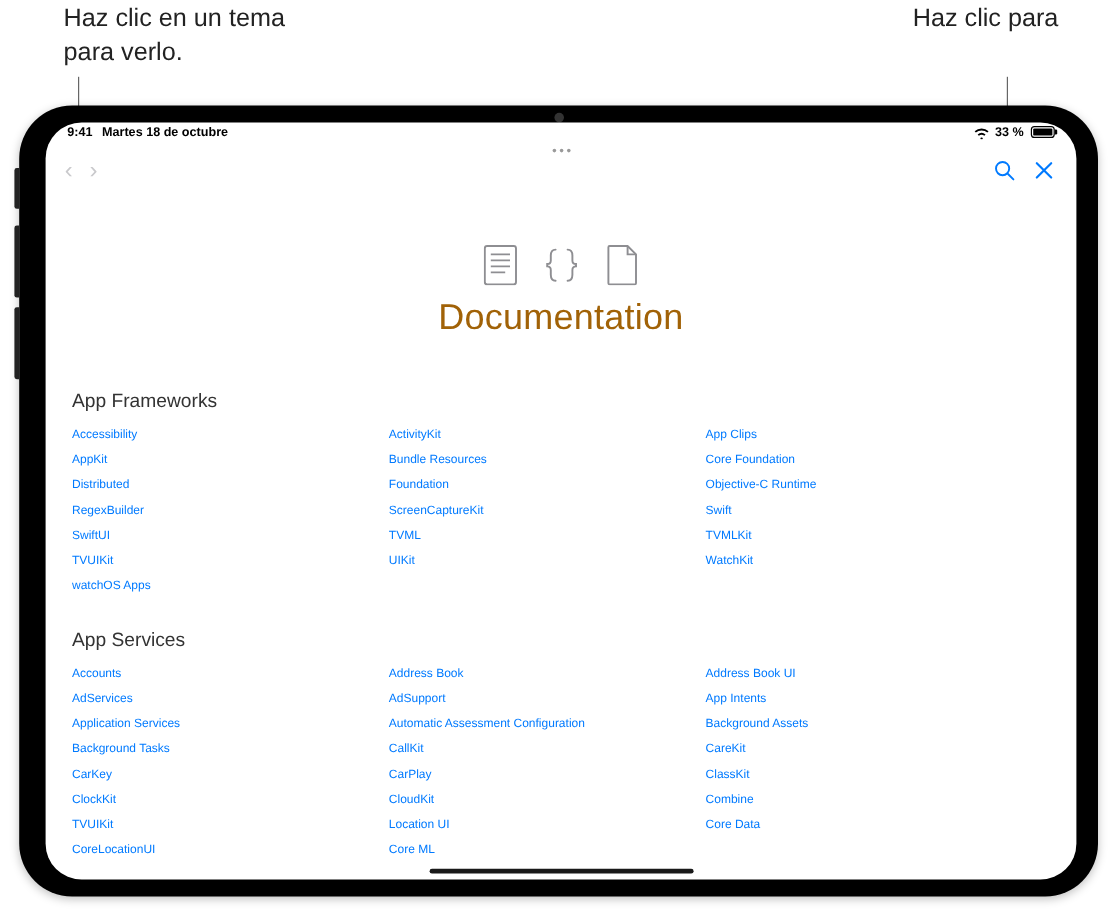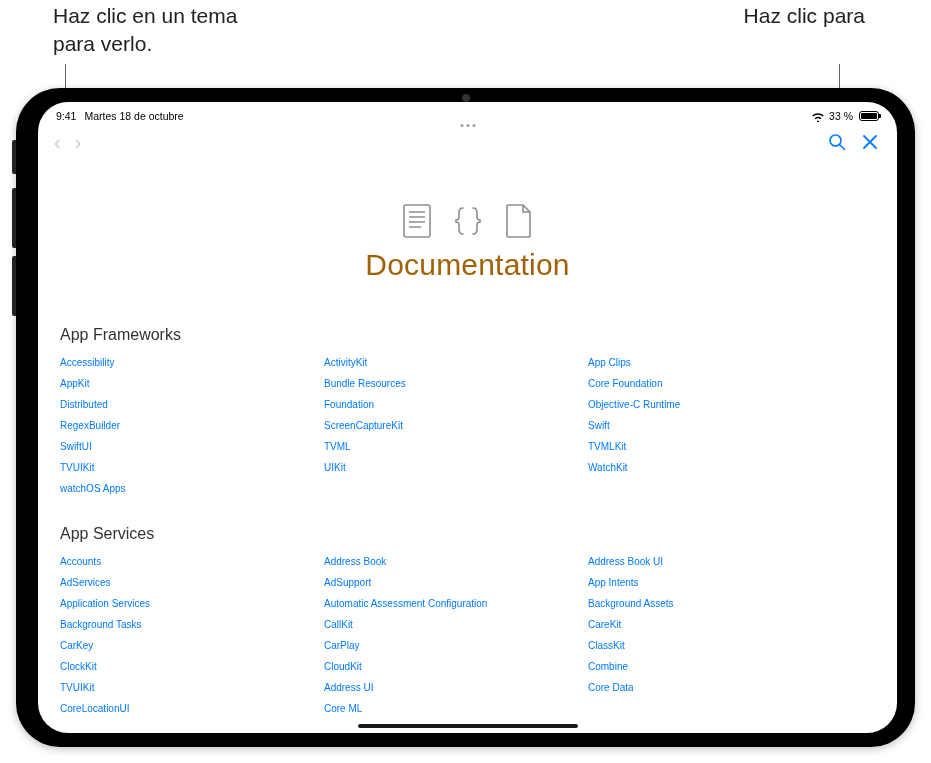--- a/index.html
+++ b/index.html
@@ -59,26 +59,26 @@
     height: 100%;
     background: #fff;
     border-radius: 30px;
     overflow: hidden;
     position: relative;
   }
   
   .status-bar {
     height: 20px;
     display: flex;
-    align-items: flex-end;
+    align-items: flex-start;
     justify-content: space-between;
     padding: 2px 18px 0 18px;
     font-size: 10.5px;
     color: #000;
-    font-weight: 400;
+    font-weight: 700;
   }
   .status-left { display: flex; gap: 8px; align-items: center; }
   .status-right { display: flex; gap: 4px; align-items: center; }
   .battery {
     width: 20px; height: 10px;
     border: 1px solid #000; border-radius: 3px;
     position: relative; margin-left: 2px;
   }
   .battery::after { content:''; position:absolute; right:-3px; top:2px; width:2px; height:4px; background:#000; border-radius:0 1px 1px 0;}
   .battery .fill { position:absolute; inset:1px; background:#000; border-radius:1px;}
@@ -159,21 +159,21 @@
 </style>
 </head>
 <body>
 
 <div class="callout" style="left:53px; top:2px;">
   <span>Haz clic en un tema</span><br>
   <span>para verlo.</span>
 </div>
 <div class="leader" style="left:65px; top:64px; width:1px; height:304px;"></div>
 
-<div class="callout right" style="right:66px; top:2px;">
+<div class="callout right" style="right:49px; top:2px;">
   <span>Haz clic para</span><br>
 </div>
 <div class="leader" style="left:839px; top:64px; width:1px; height:91px;"></div>
 
 <div class="device">
   <div class="side-btn b1"></div>
   <div class="side-btn b2"></div>
   <div class="side-btn b3"></div>
   <div class="front-cam"></div>
 
@@ -292,21 +292,21 @@
               <div class="link-cell"><a class="topic-link">Background Tasks</a></div>
               <div class="link-cell"><a class="topic-link">CallKit</a></div>
               <div class="link-cell"><a class="topic-link">CareKit</a></div>
               <div class="link-cell"><a class="topic-link">CarKey</a></div>
               <div class="link-cell"><a class="topic-link">CarPlay</a></div>
               <div class="link-cell"><a class="topic-link">ClassKit</a></div>
               <div class="link-cell"><a class="topic-link">ClockKit</a></div>
               <div class="link-cell"><a class="topic-link">CloudKit</a></div>
               <div class="link-cell"><a class="topic-link">Combine</a></div>
               <div class="link-cell"><a class="topic-link">TVUIKit</a></div>
-              <div class="link-cell"><a class="topic-link">Address UI</a></div>
+              <div class="link-cell"><a class="topic-link">Location UI</a></div>
               <div class="link-cell"><a class="topic-link">Core Data</a></div>
               <div class="link-cell"><a class="topic-link">CoreLocationUI</a></div>
               <div class="link-cell"><a class="topic-link">Core ML</a></div>
             </div>
           </div>
         </div>
     </div>
 
     <div class="home-indicator"></div>
   </div>

